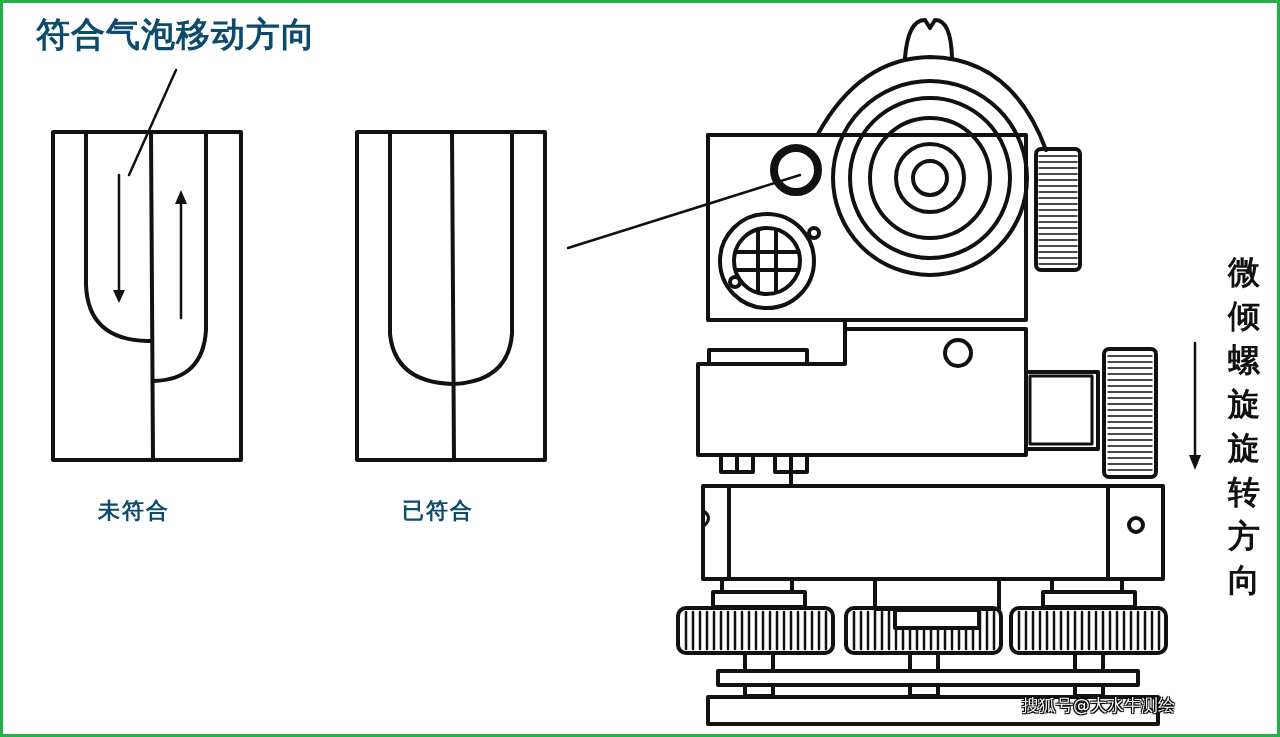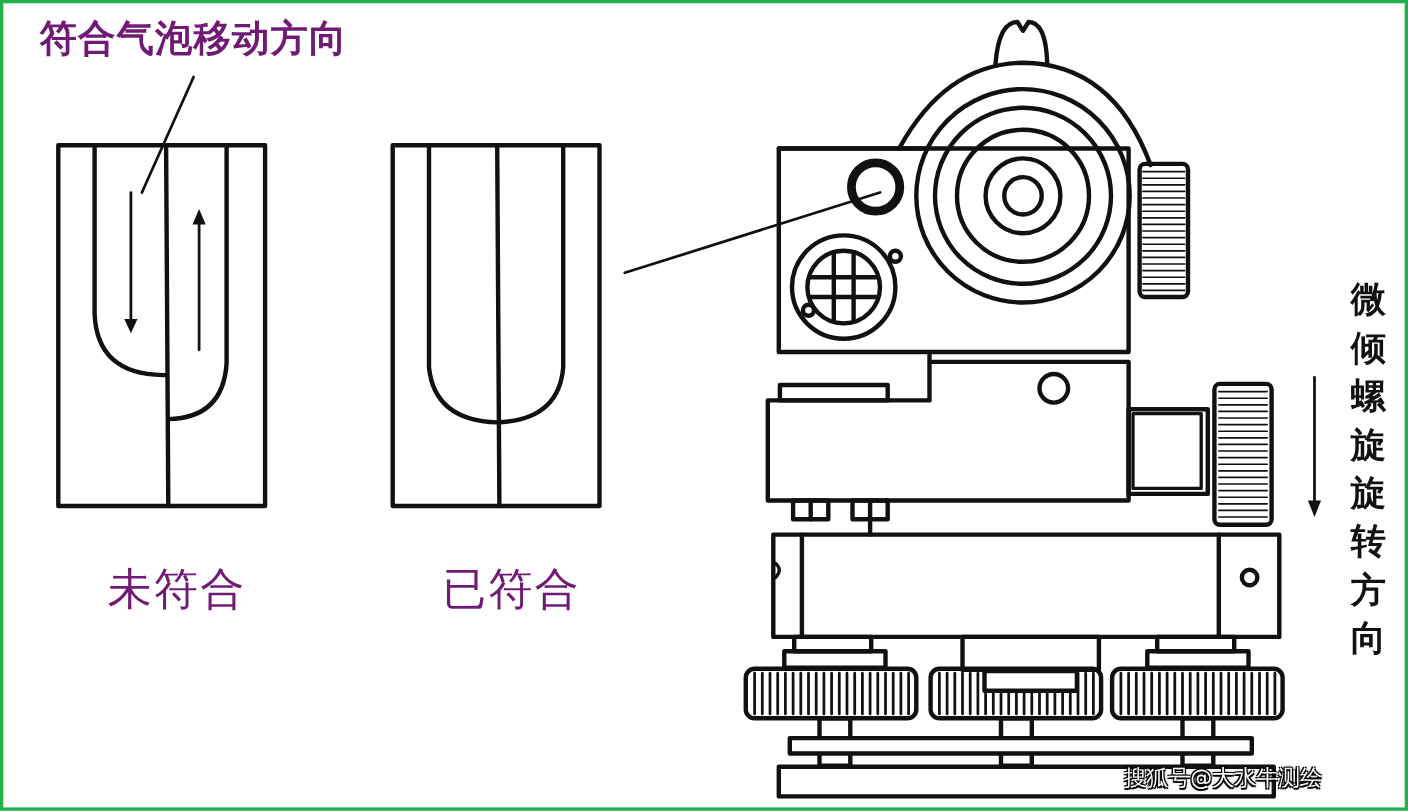--- a/index.html
+++ b/index.html
@@ -4,36 +4,36 @@
 <style>
   html, body { margin: 0; padding: 0; background: #ffffff; }
   body { width: 1280px; height: 737px; overflow: hidden; position: relative; }
   .frame {
     position: absolute; left: 0; top: 0; width: 1280px; height: 737px;
     box-sizing: border-box; border: 3px solid #1db954; border-color: var(--border, #22b04b);
     background: #fff;
   }
   .diagram { position: absolute; left: 0; top: 0; }
   .label {
-    position: absolute; font-family: "DejaVu Sans", sans-serif; color: #701a75;
+    position: absolute; font-family: "DejaVu Sans", sans-serif; color: #0c4a6e;
     font-weight: bold; white-space: nowrap;
   }
   .title-label { left: 36px; top: 12px; font-size: 34px; letter-spacing: 1px; }
-  .cap-label { font-size: 40px; font-weight: normal; top: 508px; letter-spacing: 2px; }
+  .cap-label { font-size: 22px; font-weight: bold; top: 496px; letter-spacing: 2px; }
   .cap-left { left: 98px; }
   .cap-right { left: 402px; text-align: center; }
   .vert-label {
     position: absolute; left: 1224px; top: 250px; width: 40px;
     font-family: "DejaVu Sans", sans-serif; font-size: 32px; font-weight: bold;
     color: #111; line-height: 44px; text-align: center;
   }
   .vert-label span { display: block; }
   .watermark {
     position: absolute; left: 1022px; top: 694px;
-    font-family: "DejaVu Sans", sans-serif; font-size: 20px; color: #fff;
+    font-family: "DejaVu Sans", sans-serif; font-size: 17px; color: #fff;
     text-shadow: 1px 1px 0 #000, -1px -1px 0 #000, 1px -1px 0 #000, -1px 1px 0 #000, 0 0 3px #000;
     white-space: nowrap;
   }
 </style>
 </head>
 <body>
 
 <div class="frame"></div>
 
 <svg class="diagram" width="1280" height="737" viewBox="0 0 1280 737" xmlns="http://www.w3.org/2000/svg">

